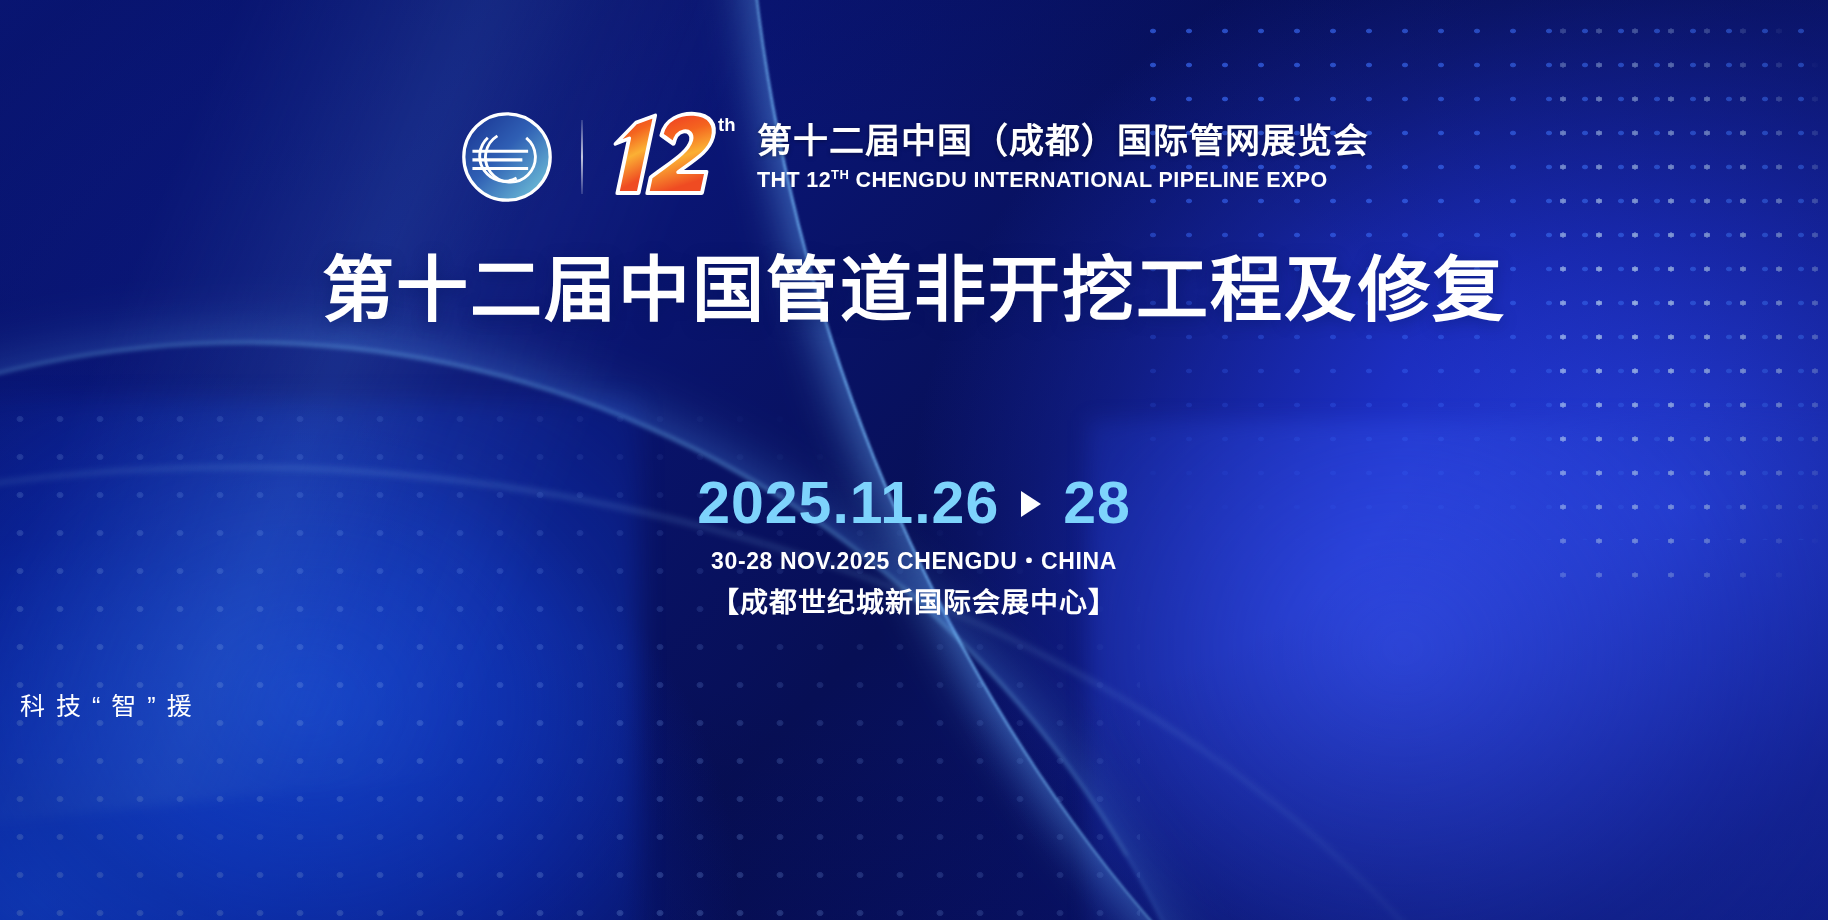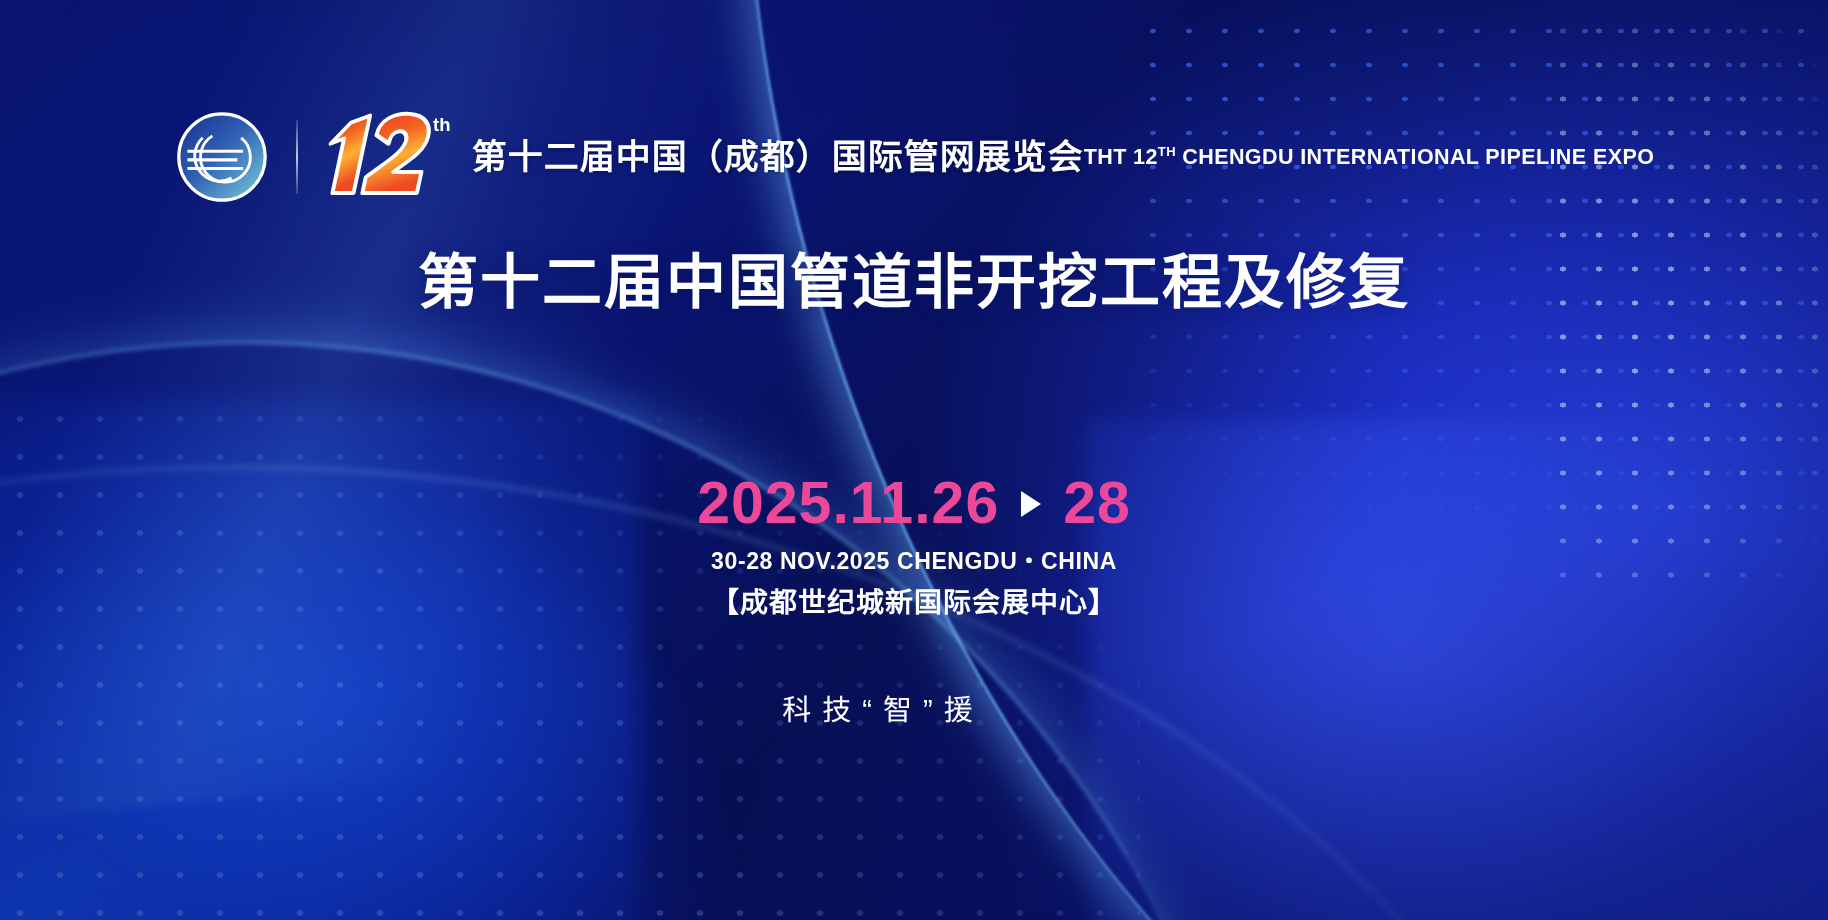--- a/index.html
+++ b/index.html
@@ -120,21 +120,21 @@
   }
   .emblem{
     width:96px;height:96px;flex:0 0 auto;
   }
   .divider{
     width:2px;height:74px;margin:0 26px 0 26px;
     background:linear-gradient(180deg, rgba(255,255,255,.15), rgba(255,255,255,.75), rgba(255,255,255,.15));
     flex:0 0 auto;
   }
   .num12{width:132px;height:98px;flex:0 0 auto;margin-right:16px;}
-  .headtext{display:flex;flex-direction:row;justify-content:center;}
+  .headtext{display:flex;flex-direction:column;justify-content:center;}
   .head-cn{
     color:#fff;
     font-size:35px;
     font-weight:bold;
     letter-spacing:1px;
     line-height:1.12;
     white-space:nowrap;
     text-shadow:0 1px 4px rgba(0,0,0,.35);
   }
   .head-en{
@@ -147,32 +147,32 @@
     white-space:nowrap;
   }
   .head-en sup{font-size:13px;vertical-align:super;}
 
   
   .title{
     position:absolute;left:0;right:0;top:248px;
     text-align:center;
     color:#fff;
     font-weight:bold;
-    font-size:60px;
+    font-size:72px;
     line-height:1.17;
     letter-spacing:2px;
     text-shadow:0 3px 16px rgba(0,20,90,.45);
   }
   .title div{white-space:nowrap;}
 
   
   .dateline{
     position:absolute;left:0;right:0;top:474px;
     text-align:center;
-    color:#ec4899;
+    color:#7dd3fc;
     font-size:59px;
     font-weight:bold;
     letter-spacing:1px;
     line-height:1;
     display:flex;align-items:center;justify-content:center;gap:18px;
   }
   .tri{
     display:inline-block;
     width:0;height:0;
     border-left:20px solid #fff;
@@ -195,23 +195,23 @@
     font-size:28px;
     font-weight:bold;
     letter-spacing:1px;
   }
 
   
   .slogan{
     position:absolute;left:0;right:0;top:686px;
     text-align:center;
     color:#fff;
-    font-size:29px;
+    font-size:25px;
     letter-spacing:11px;
-    display:flex;align-items:center;justify-content:center;
+    display:flex;align-items:center;justify-content:space-between;padding-left:20px;
   }
   .slogan .gap{display:inline-block;width:62px;}
 </style>
 </head>
 <body>
 
 <div class="stage">
 
   <div class="bg-base"></div>
   <div class="glow-bl"></div>

